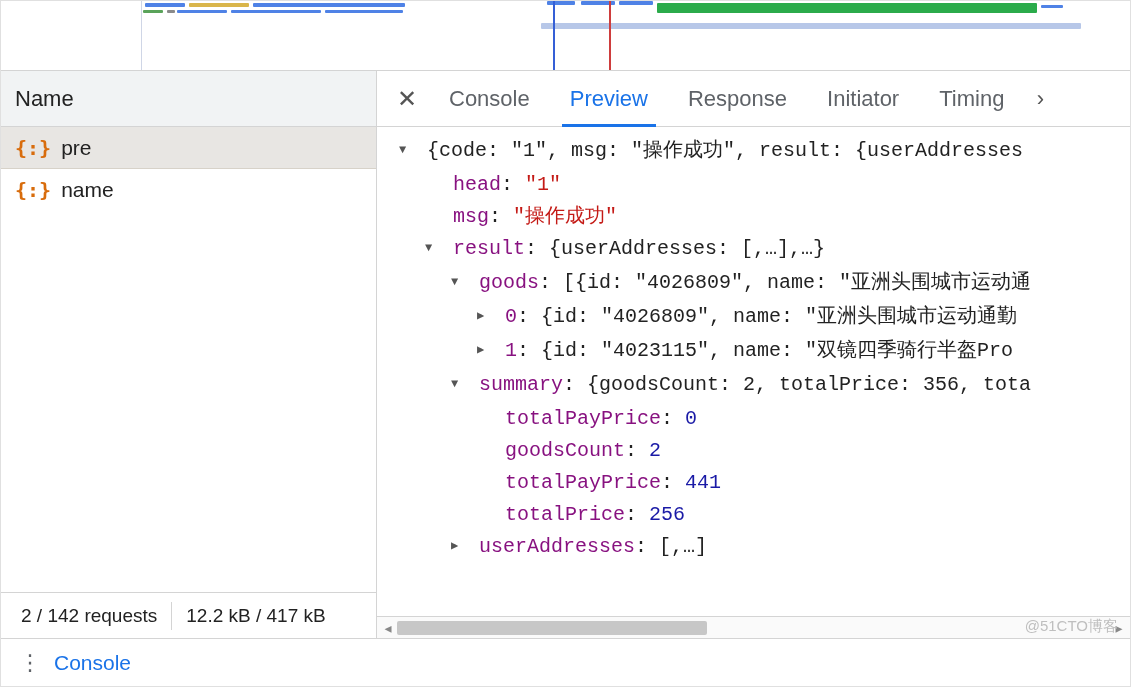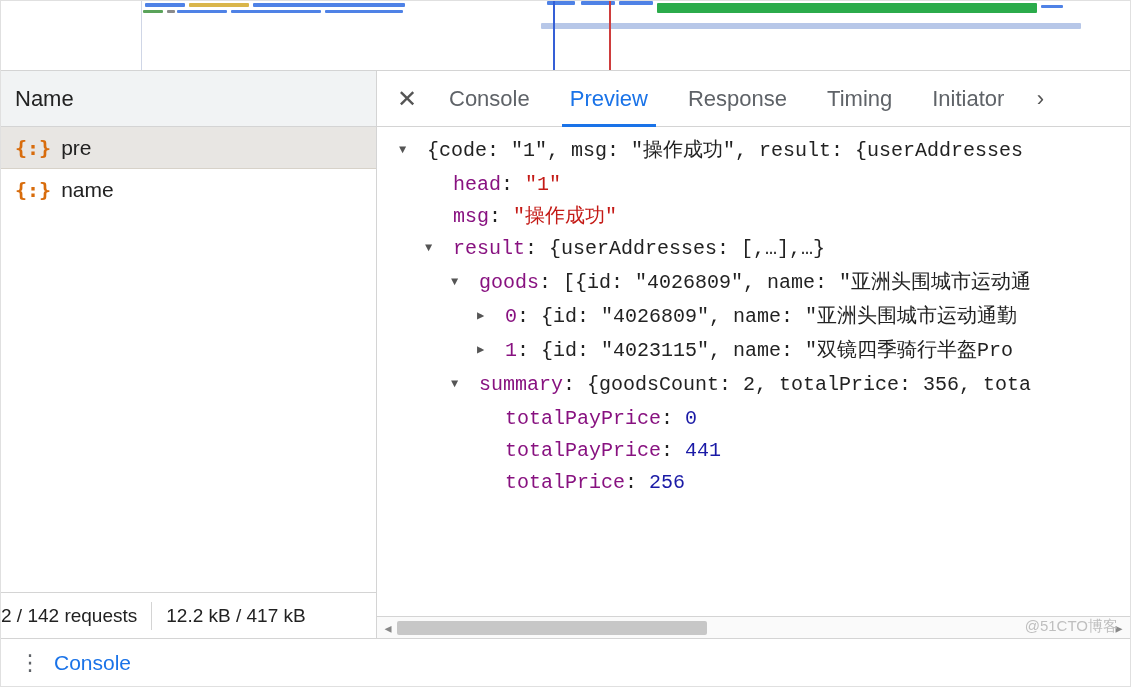--- a/index.html
+++ b/index.html
@@ -58,21 +58,21 @@
   }
   .req-list { flex:1; overflow:auto; }
   .req-row { height:42px; display:flex; align-items:center; padding:0 14px; gap:10px; font-size:21px; }
   .req-row.selected { background:var(--selected-bg); border-bottom:1px solid #d7d2c9; }
   .json-icon { color:#d86c0c; font-family:monospace; font-weight:600; font-size:20px; }
   .left-status {
     border-top:1px solid var(--border);
     height:46px; display:flex; align-items:center; font-size:19px; color:var(--text);
   }
   .left-status .sep { width:1px; height:28px; background:var(--border); margin:0 14px; }
-  .left-status .cell:first-child { }
+  .left-status .cell:first-child { padding-left:20px; }
 
   
   .right { flex:1; display:flex; flex-direction:column; min-width:0; position:relative; }
   .tabs {
     height:56px; display:flex; align-items:stretch;
     border-bottom:1px solid var(--border);
     background:#fff;
     padding-left:8px;
   }
   .tab-close {
@@ -185,22 +185,22 @@
         <span class="cell">12.2 kB / 417 kB</span>
       </div>
     </div>
 
     <div class="right">
       <div class="tabs">
         <div class="tab-close">✕</div>
         <div class="tab">Console</div>
         <div class="tab active">Preview</div>
         <div class="tab">Response</div>
+        <div class="tab">Initiator</div>
         <div class="tab">Timing</div>
-        <div class="tab">Initiator</div>
         <div class="overflow-chevron">›</div>
       </div>
 
       <div class="tree-wrap">
         <div class="tree">
 
           <span class="row ind0">
             <span class="tog down"></span>
             <span class="p">{code: "1", msg: "操作成功", result: {userAddresses</span>
           </span>
@@ -238,32 +238,40 @@
           <span class="row ind2">
             <span class="tog down"></span>
             <span class="k">summary</span><span class="p">: </span><span class="p">{goodsCount: 2, totalPrice: 356, tota</span>
           </span>
 
           <span class="row ind3">
             <span class="gap"></span>
             <span class="k">totalPayPrice</span><span class="p">: </span><span class="n">0</span>
           </span>
 
+          <span class="row ind3">
+            <span class="gap"></span>
+            <span class="k">goodsCount</span><span class="p">: </span><span class="n">2</span>
+          </span>
 
 
           <span class="row ind3">
             <span class="gap"></span>
             <span class="k">totalPayPrice</span><span class="p">: </span><span class="n">441</span>
           </span>
 
           <span class="row ind3">
             <span class="gap"></span>
             <span class="k">totalPrice</span><span class="p">: </span><span class="n">256</span>
           </span>
 
+          <span class="row ind2">
+            <span class="tog right"></span>
+            <span class="k">userAddresses</span><span class="p">: </span><span class="p">[,…]</span>
+          </span>
 
         </div>
 
         <div class="hscroll">
           <span class="arrow">◂</span>
           <div class="track">
             <div class="thumb"></div>
           </div>
           <span class="arrow">▸</span>
         </div>

